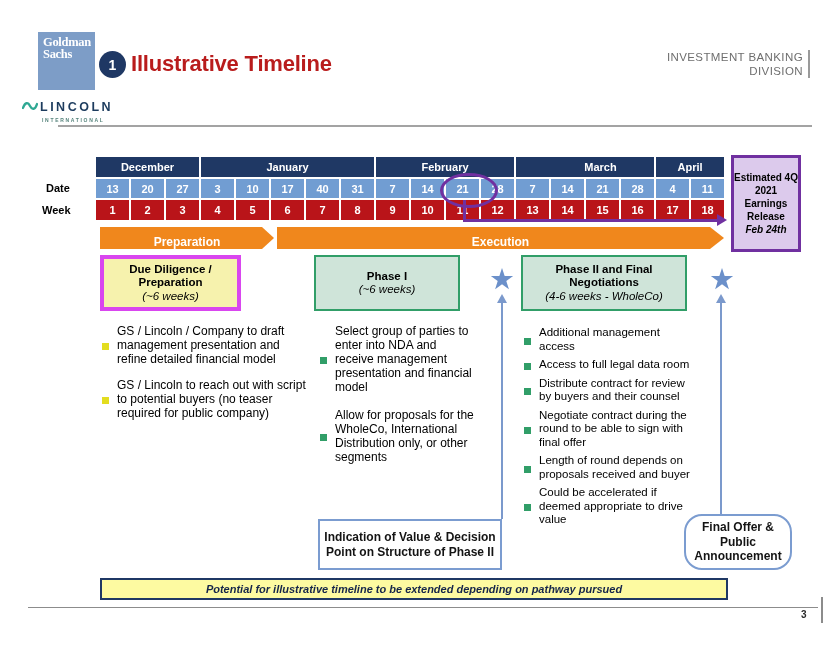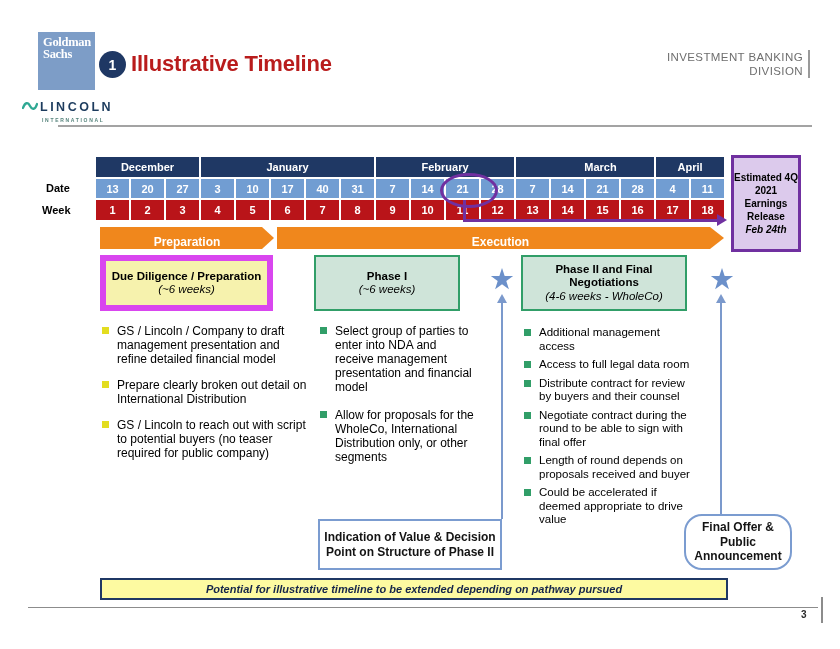--- a/index.html
+++ b/index.html
@@ -48,34 +48,34 @@
     font-weight:bold; font-size:12px; display:flex; align-items:flex-end; justify-content:center; }
   .prep { left:100px; width:174px; clip-path:polygon(0 0, calc(100% - 12px) 0, 100% 50%, calc(100% - 12px) 100%, 0 100%); }
   .exec { left:277px; width:447px; clip-path:polygon(0 0, calc(100% - 14px) 0, 100% 50%, calc(100% - 14px) 100%, 0 100%); }
 
   
   .phase-box { position:absolute; top:255px; height:56px; box-sizing:border-box; display:flex;
     flex-direction:column; align-items:center; justify-content:center; text-align:center;
     font-size:11.5px; line-height:13.5px; color:#000; padding:0 4px; }
   .pb-title { font-weight:bold; }
   .pb-sub { font-style:italic; }
-  .pb-0 { left:100px; width:173px; background:#f6f2ad; border:6px solid #d946ef; }
+  .pb-0 { left:100px; width:141px; background:#f6f2ad; border:4px solid #d946ef; }
   .pb-1 { left:314px; width:146px; background:#cfe4d9; border:2px solid #319e68; }
   .pb-2 { left:521px; width:166px; background:#cfe4d9; border:2px solid #319e68; }
   .star { position:absolute; width:34px; text-align:center; font-size:29px; line-height:34px;
     color:#6b90ca; font-family:"DejaVu Sans", sans-serif; }
   .s1 { left:485px; top:262px; }
   .s2 { left:705px; top:262px; }
 
   
   .b-col { position:absolute; color:#000; }
   .col-0 { left:100px; top:324px; width:212px; }
   .col-1 { left:318px; top:324px; width:160px; }
   .col-2 { left:522px; top:326px; width:172px; }
-  .b-item { display:flex; }
+  .b-item { display:flex;align-items:center; }
   .col-0 .b-item { margin-bottom:12px; font-size:12px;   line-height:14px; }
   .col-1 .b-item { margin-bottom:14px; font-size:12px;   line-height:14px; }
   .col-2 .b-item { margin-bottom:5px;  font-size:11.5px; line-height:13.5px; }
   .sq { flex:0 0 auto; width:7px; height:7px; margin:3px 8px 0 2px; }
   .sq-y { background:#e3dd20; }
   .sq-g { background:#319e68; }
 
   
   .v-arrow { position:absolute; width:2px; background:#7b99cc; }
   .va-1 { left:501px; top:303px; height:216px; }
@@ -204,24 +204,20 @@
   <div class="star s1">★</div>
   <div class="star s2">★</div>
 
   <div class="b-col col-0">
       <div class="b-item">
         <span class="sq sq-y"></span>
         <span class="b-text">GS / Lincoln / Company to draft management presentation and refine detailed financial model</span>
       </div>
       <div class="b-item">
         <span class="sq sq-y"></span>
-        <span class="b-text">Prepare clearly broken out detail on International Distribution</span>
-      </div>
-      <div class="b-item">
-        <span class="sq sq-y"></span>
         <span class="b-text">GS / Lincoln to reach out with script to potential buyers (no teaser required for public company)</span>
       </div>
     </div>
   <div class="b-col col-1">
       <div class="b-item">
         <span class="sq sq-g"></span>
         <span class="b-text">Select group of parties to enter into NDA and receive management presentation and financial model</span>
       </div>
       <div class="b-item">
         <span class="sq sq-g"></span>

